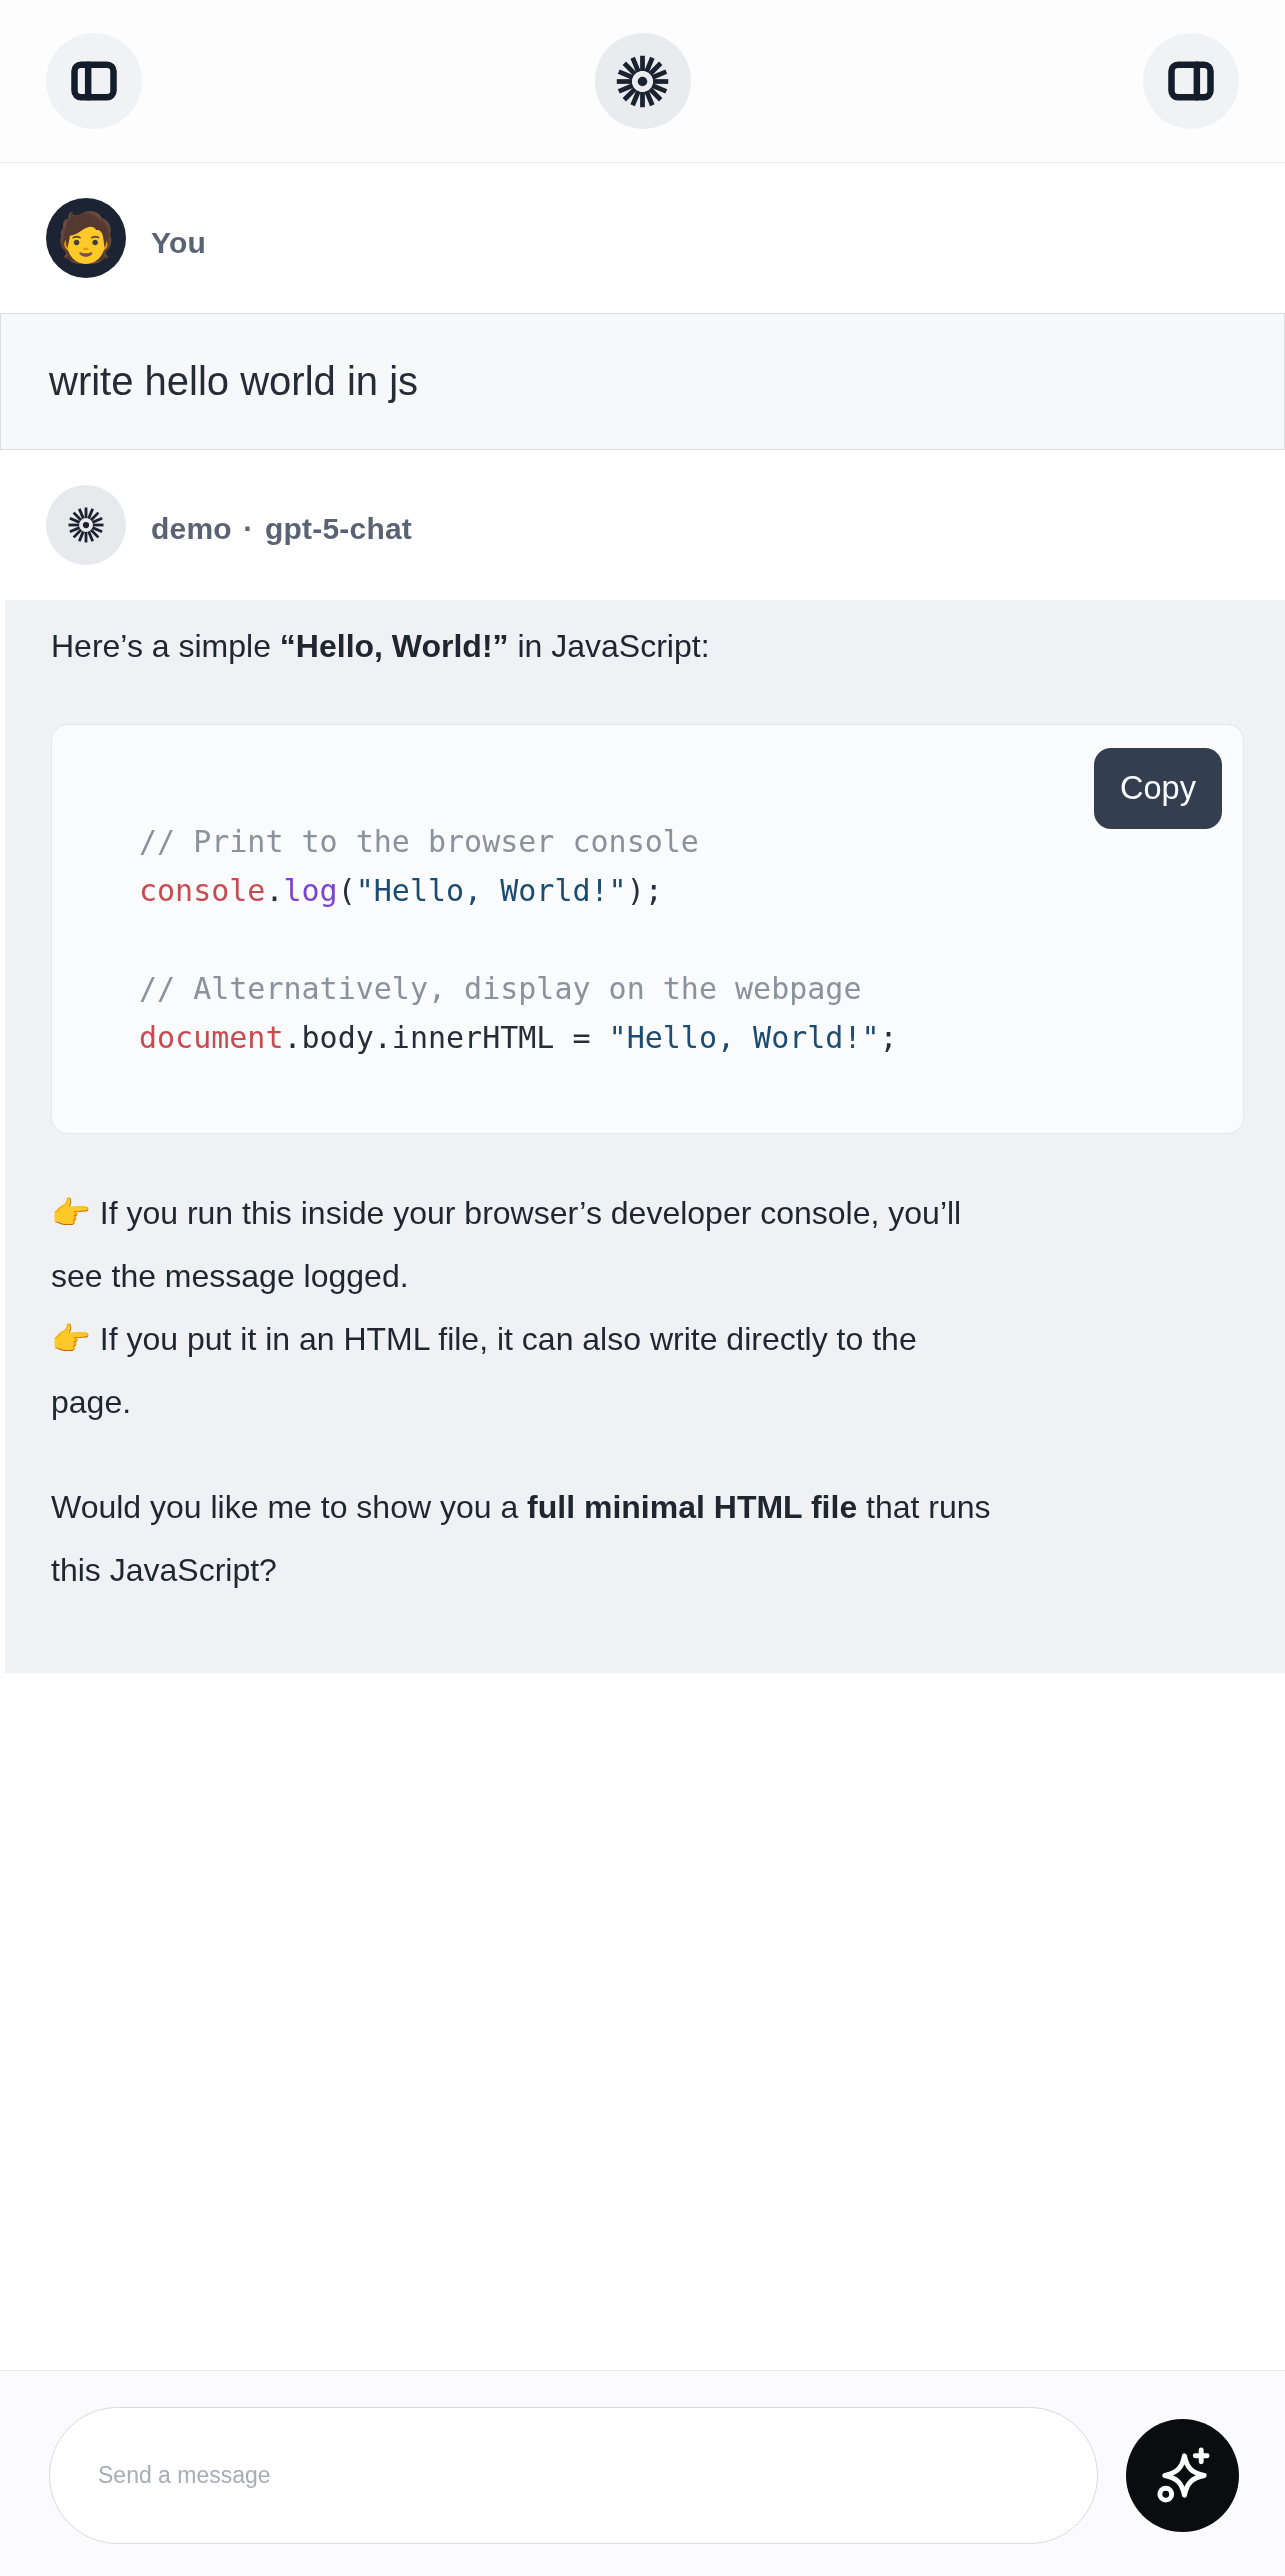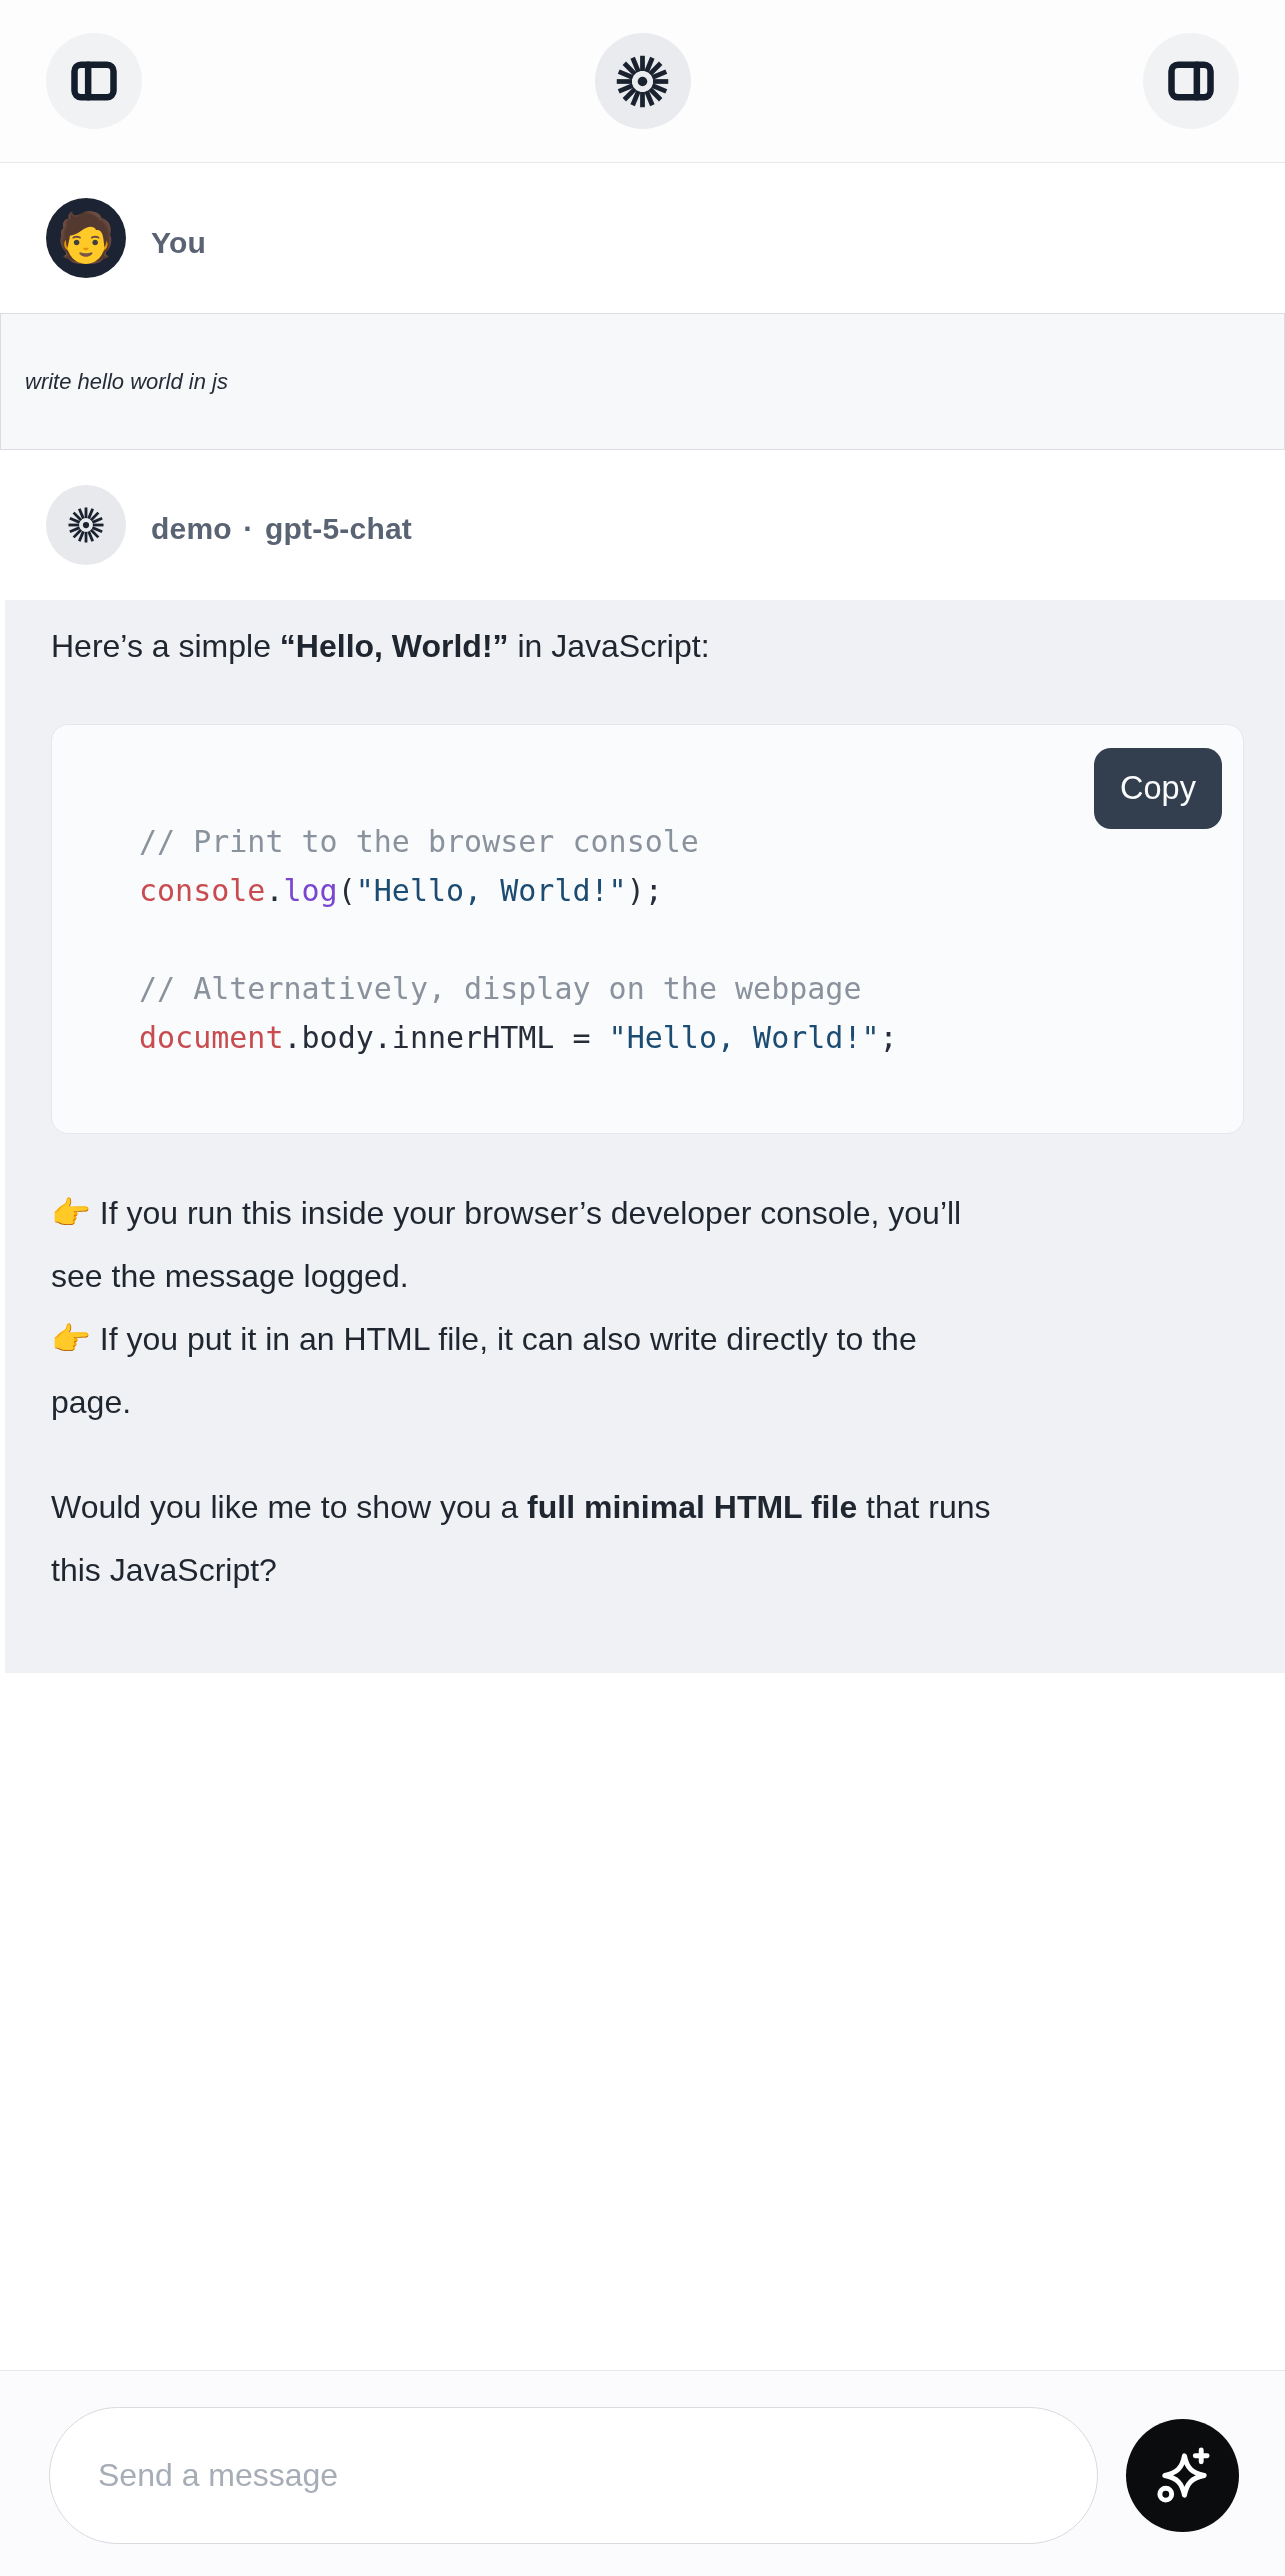--- a/index.html
+++ b/index.html
@@ -44,22 +44,22 @@
   .avatar.assistant{background:#e7e9ec;}
   .sender-name{
     font-size:30px;font-weight:bold;color:#5a6373;letter-spacing:0.2px;
     display:flex;align-items:center;gap:11.5px;margin-top:9px;
   }
 
   
   .user-bubble{
     position:absolute;top:313px;left:0;width:1285px;height:137px;
     background:#f7f8fa;border:1.9px solid #dadde1;box-sizing:border-box;
-    display:flex;align-items:center;padding:0 24px;
-    font-size:22px;color:#252c37;font-style:italic;
+    display:flex;align-items:center;padding:0 48px;
+    font-size:40px;color:#252c37;
   }
 
   
   .assistant-section{
     position:absolute;top:600px;left:5px;width:1285px;height:1073px;
     background:#eff1f4;box-sizing:border-box;
     padding:27px 46px 0 46px;
   }
   .md-heading{font-size:32px;line-height:38px;color:#20262f;margin:0 0 59px 0;}
   .md-heading b, .md-p b{font-weight:bold;}
@@ -99,21 +99,21 @@
   .footer-sep{position:absolute;top:2370px;left:0;width:1285px;height:1px;background:#e5e7ea;}
   .footer{
     position:absolute;top:2371px;left:0;width:1285px;height:205px;
     background:#fbfbfd;
   }
   .composer-input{
     position:absolute;left:49px;top:36px;
     width:1049px;height:137px;box-sizing:border-box;
     border:1.9px solid #d7dade;border-radius:69px;background:#ffffff;
     font-family:"Liberation Sans","DejaVu Sans",sans-serif;
-    font-size:32px;color:#20262f;padding:0 48px;outline:none;
+    font-size:23px;color:#20262f;padding:0 48px;outline:none;
   }
   .composer-input::placeholder{color:#a6adb6;opacity:1;}
   .send-btn{
     position:absolute;left:1126px;top:48px;
     width:113px;height:113px;border-radius:50%;
     background:#0b0c0e;border:none;cursor:pointer;
     display:flex;align-items:center;justify-content:center;padding:0;
   }
 </style>
 </head>

